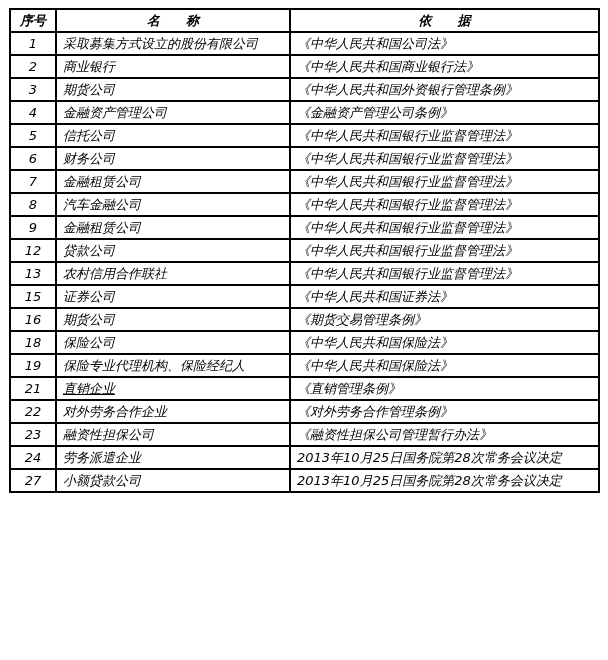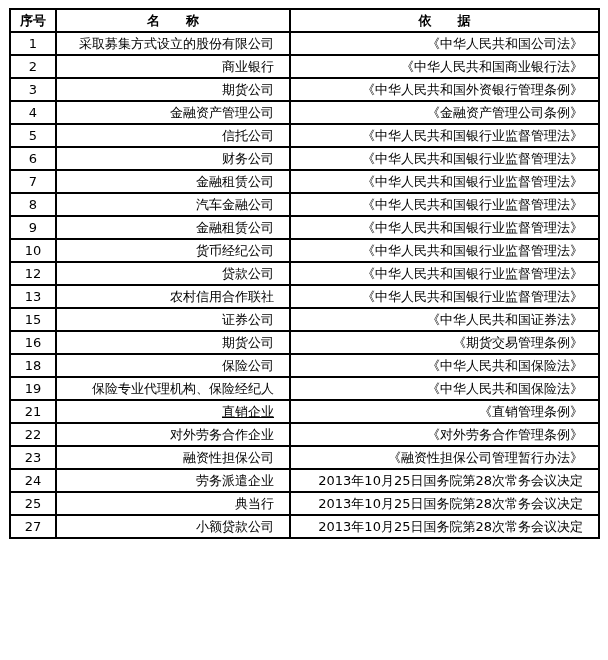--- a/index.html
+++ b/index.html
@@ -8,20 +8,21 @@
     height: 660px;
     background: #ffffff;
     font-family: "DejaVu Sans", sans-serif;
     color: #000000;
   }
   .page {
     position: relative;
     width: 584px;
     height: 660px;
     background: #ffffff;
+    font-style: italic;
   }
   table.reg-table {
     position: absolute;
     left: 9px;
     top: 8px;
     width: 589px;
     border-collapse: collapse;
     table-layout: fixed;
     background: #ffffff;
   }
@@ -42,21 +43,21 @@
     padding: 0 2px;
   }
   col.col-no    { width: 46px; }
   col.col-name  { width: 234px; }
   col.col-basis { width: 309px; }
   td.cell-no {
     text-align: center;
     font-family: "DejaVu Sans", sans-serif;
   }
   td.cell-name, td.cell-basis {
-    text-align: right;
+    text-align: left;
     padding-left: 6px;
     padding-right: 15px;
   }
   .u-line { text-decoration: underline; }
 </style>
 </head>
 <body>
 
 <div class="page">
   <table class="reg-table">
@@ -112,25 +113,20 @@
           <td class="cell-no">8</td>
           <td class="cell-name"><span>汽车金融公司</span></td>
           <td class="cell-basis">《中华人民共和国银行业监督管理法》</td>
         </tr>
         <tr>
           <td class="cell-no">9</td>
           <td class="cell-name"><span>金融租赁公司</span></td>
           <td class="cell-basis">《中华人民共和国银行业监督管理法》</td>
         </tr>
         <tr>
-          <td class="cell-no">10</td>
-          <td class="cell-name"><span>货币经纪公司</span></td>
-          <td class="cell-basis">《中华人民共和国银行业监督管理法》</td>
-        </tr>
-        <tr>
           <td class="cell-no">12</td>
           <td class="cell-name"><span>贷款公司</span></td>
           <td class="cell-basis">《中华人民共和国银行业监督管理法》</td>
         </tr>
         <tr>
           <td class="cell-no">13</td>
           <td class="cell-name"><span>农村信用合作联社</span></td>
           <td class="cell-basis">《中华人民共和国银行业监督管理法》</td>
         </tr>
         <tr>
@@ -167,24 +163,19 @@
           <td class="cell-no">23</td>
           <td class="cell-name"><span>融资性担保公司</span></td>
           <td class="cell-basis">《融资性担保公司管理暂行办法》</td>
         </tr>
         <tr>
           <td class="cell-no">24</td>
           <td class="cell-name"><span>劳务派遣企业</span></td>
           <td class="cell-basis">2013年10月25日国务院第28次常务会议决定</td>
         </tr>
         <tr>
-          <td class="cell-no">25</td>
-          <td class="cell-name"><span>典当行</span></td>
-          <td class="cell-basis">2013年10月25日国务院第28次常务会议决定</td>
-        </tr>
-        <tr>
           <td class="cell-no">27</td>
           <td class="cell-name"><span>小额贷款公司</span></td>
           <td class="cell-basis">2013年10月25日国务院第28次常务会议决定</td>
         </tr>
       </tbody>
   </table>
 </div>
 
 </body></html>

